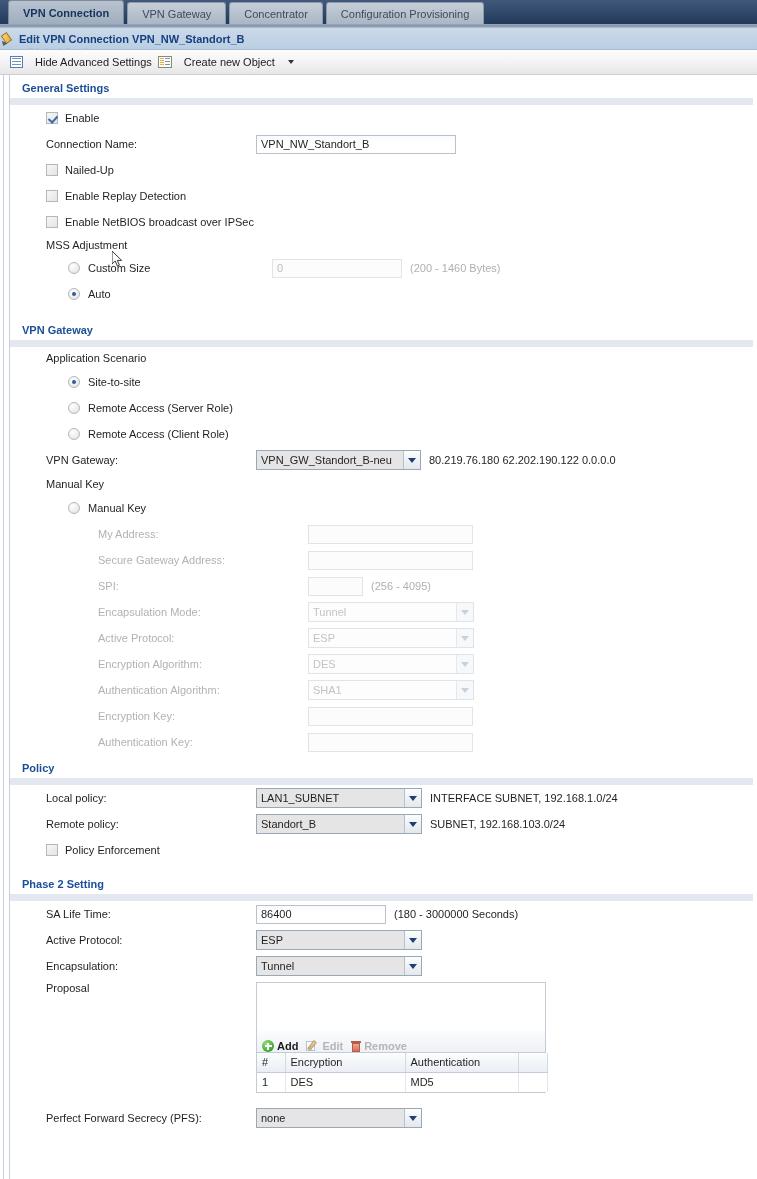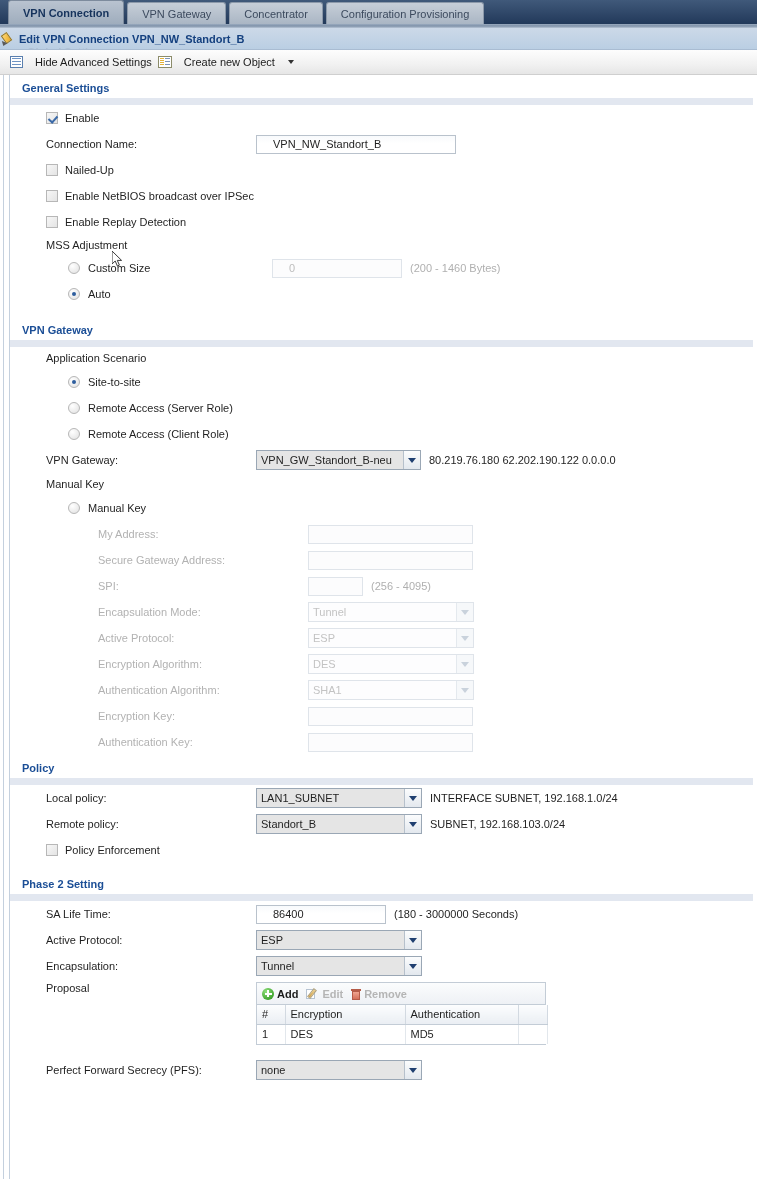--- a/index.html
+++ b/index.html
@@ -227,21 +227,21 @@
   }
 
   
   .tf {
     height: 19px;
     border: 1px solid #b9c2cc;
     background: linear-gradient(to bottom, #f8fafc 0%, #ffffff 45%, #ffffff 100%);
     font-family: "Liberation Sans", sans-serif;
     font-size: 11px;
     color: #1f1f1f;
-    padding: 0 16px;
+    padding: 0 4px;
     line-height: 17px;
   }
   .tf.dis { color: #bdbdbd; background: #fcfcfd; border-color: #dfe4ea; }
   .tf.w200 { width: 200px; }
   .tf.w130 { width: 130px; }
   .tf.w60  { width: 55px; }
   .tf.w165 { width: 165px; }
 
   
   .sel {
@@ -276,22 +276,22 @@
   
   .proposal {
     width: 290px;
     border: 1px solid #c3ccd6;
     background: #ffffff;
   }
   .ptoolbar {
     height: 22px;
     background: linear-gradient(to bottom, #fbfcfd 0%, #eef1f5 100%);
     border-bottom: 1px solid #c3ccd6;
-    display: flex; align-items: center;
-    padding-left: 5px; gap: 8px;
+    display: flex; align-items: flex-end;
+    padding-left: 5px; gap: 8px; margin-top: 48px;
   }
   .pbtn { display: flex; align-items: center; gap: 3px; font-size: 11px; cursor: default; }
   .pbtn .t { color: #1b1b1b; font-weight: bold; }
   .pbtn.dis .t { color: #b5b5b5; font-weight: bold; }
   .ic-add {
     width: 12px; height: 12px; border-radius: 50%;
     background: radial-gradient(circle at 35% 30%, #8ee07a 0%, #3da12b 75%, #2b7a1f 100%);
     position: relative;
   }
   .ic-add::before, .ic-add::after {
@@ -412,26 +412,26 @@
         <input class="tf w200" value="VPN_NW_Standort_B" style="">
       </div>
 
       <div class="row">
         <span class="cb"></span>
         <span class="lbl">Nailed-Up</span>
       </div>
 
       <div class="row">
         <span class="cb"></span>
+        <span class="lbl">Enable Replay Detection</span>
+      </div>
+
+      <div class="row">
+        <span class="cb"></span>
         <span class="lbl">Enable NetBIOS broadcast over IPSec</span>
-      </div>
-
-      <div class="row">
-        <span class="cb"></span>
-        <span class="lbl">Enable Replay Detection</span>
       </div>
 
       <div class="row" style="height:20px">
         <span class="lbl">MSS Adjustment</span>
       </div>
 
       <div class="row indent2">
         <span class="rb"></span>
         <span class="lbl" style="width:184px;flex:0 0 auto">Custom Size</span>
         <input class="tf w130 dis" value="0" style="">

